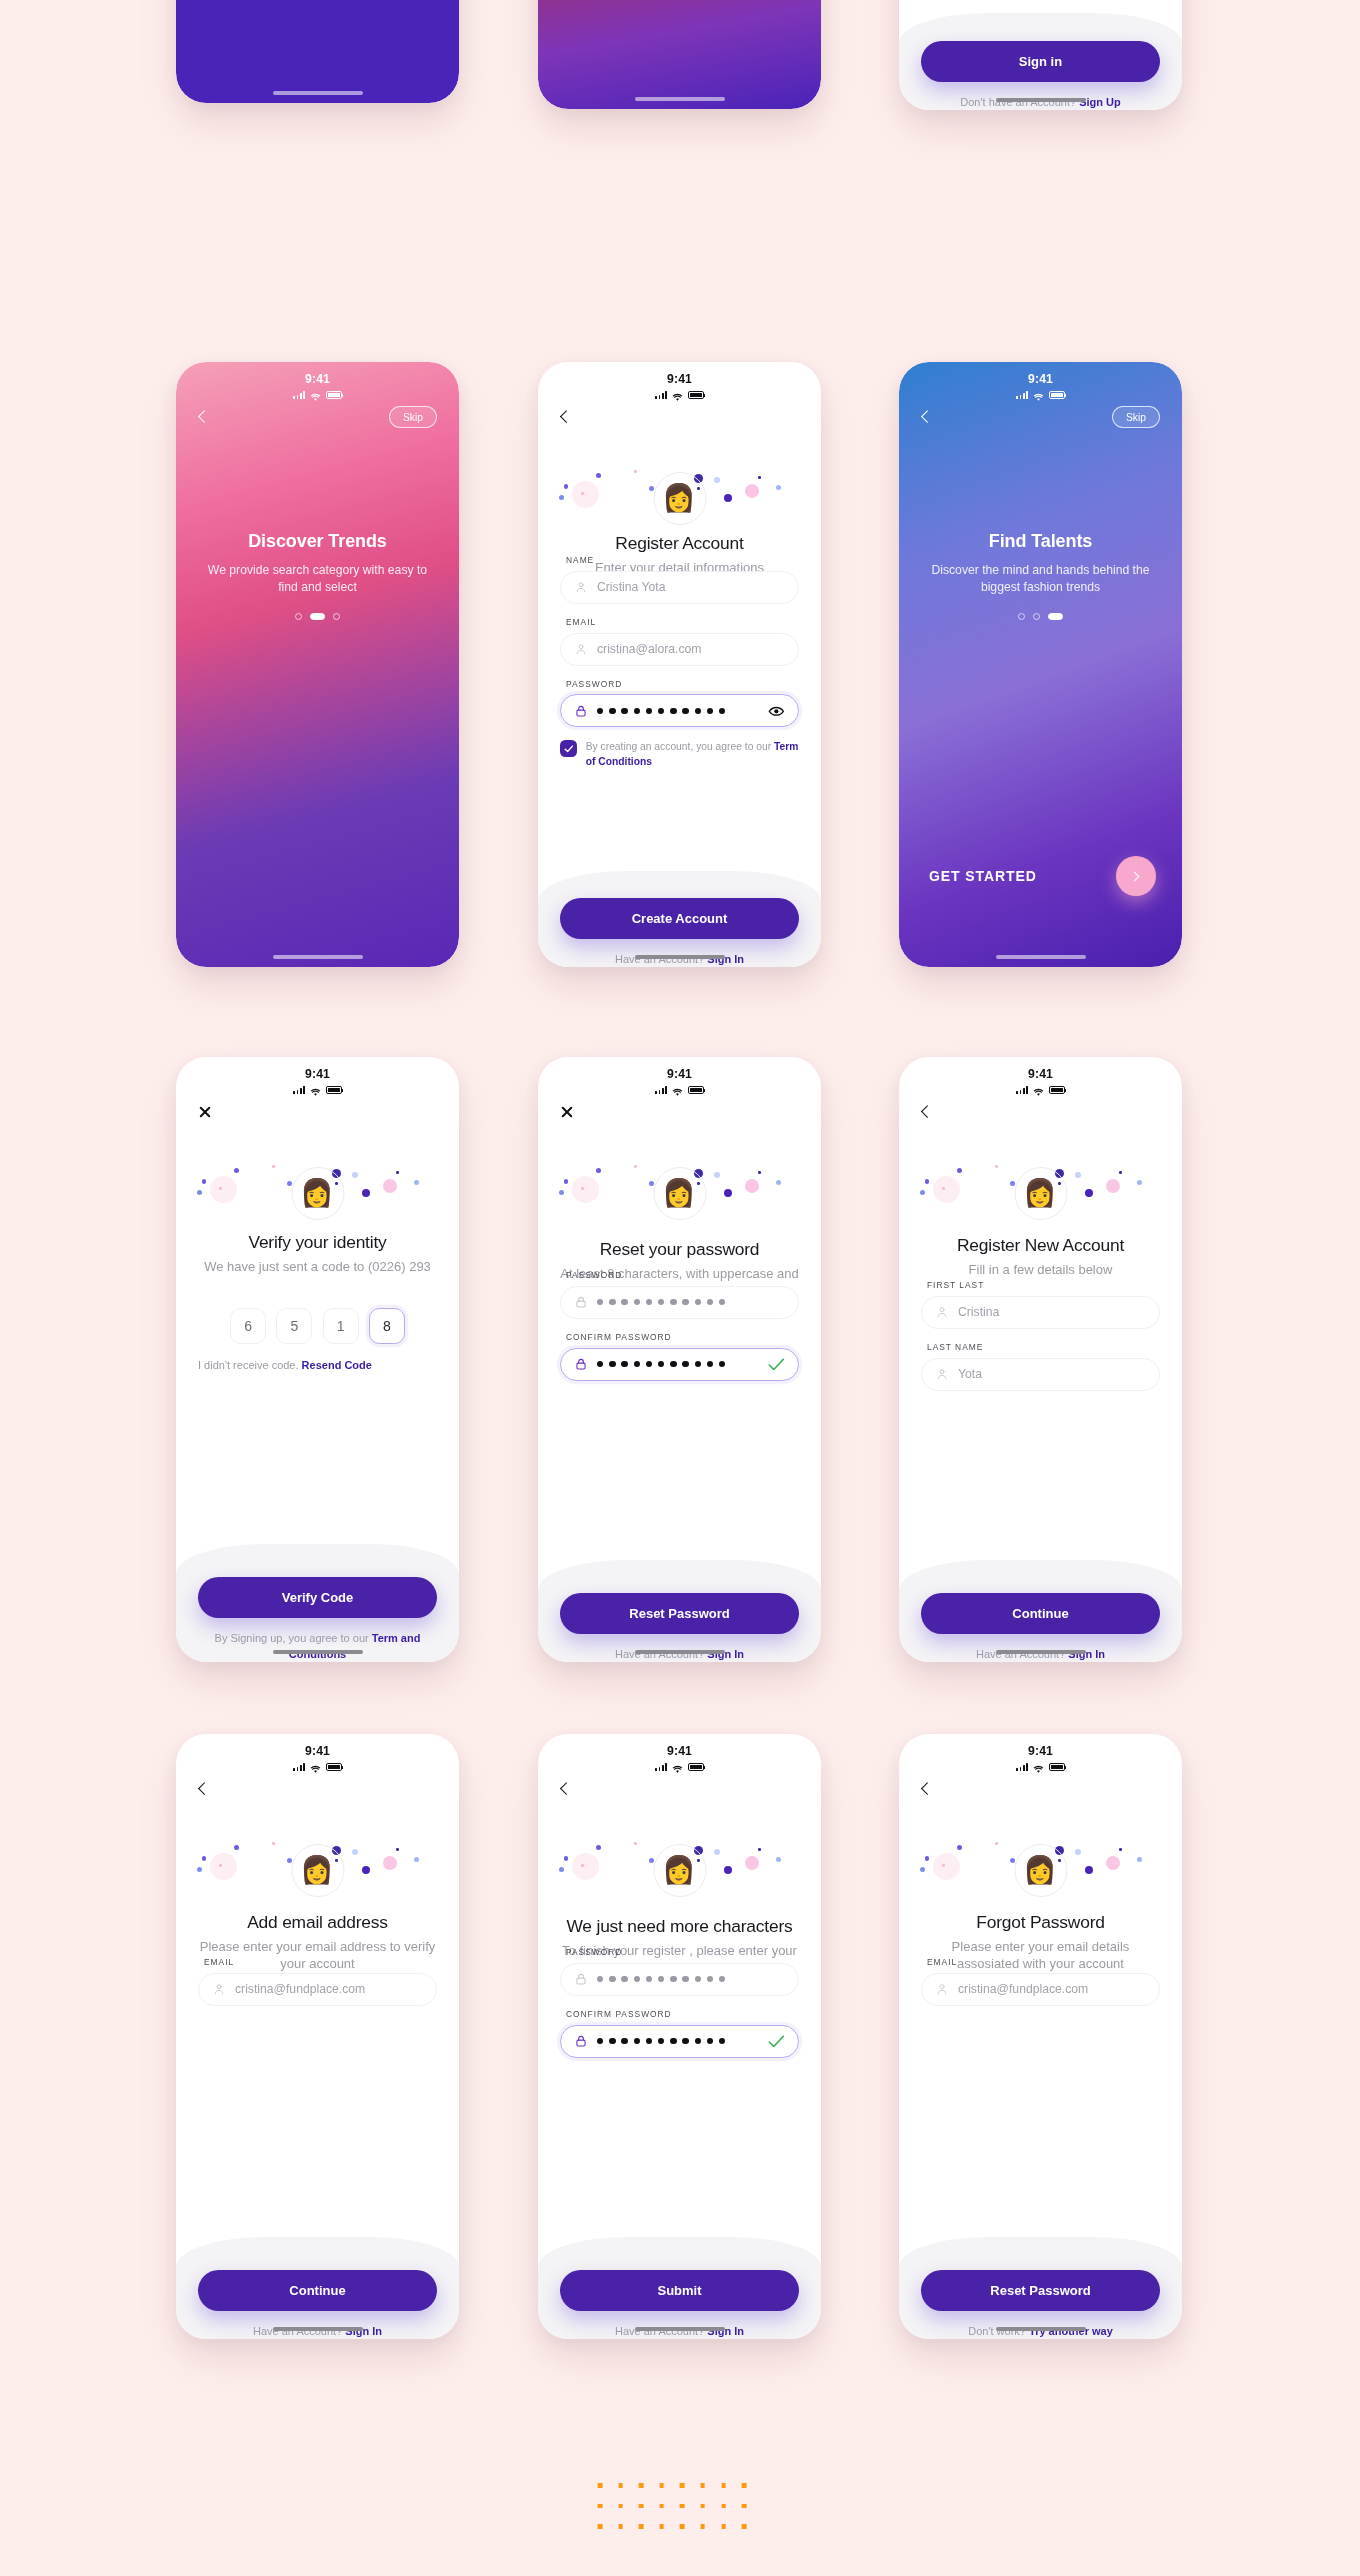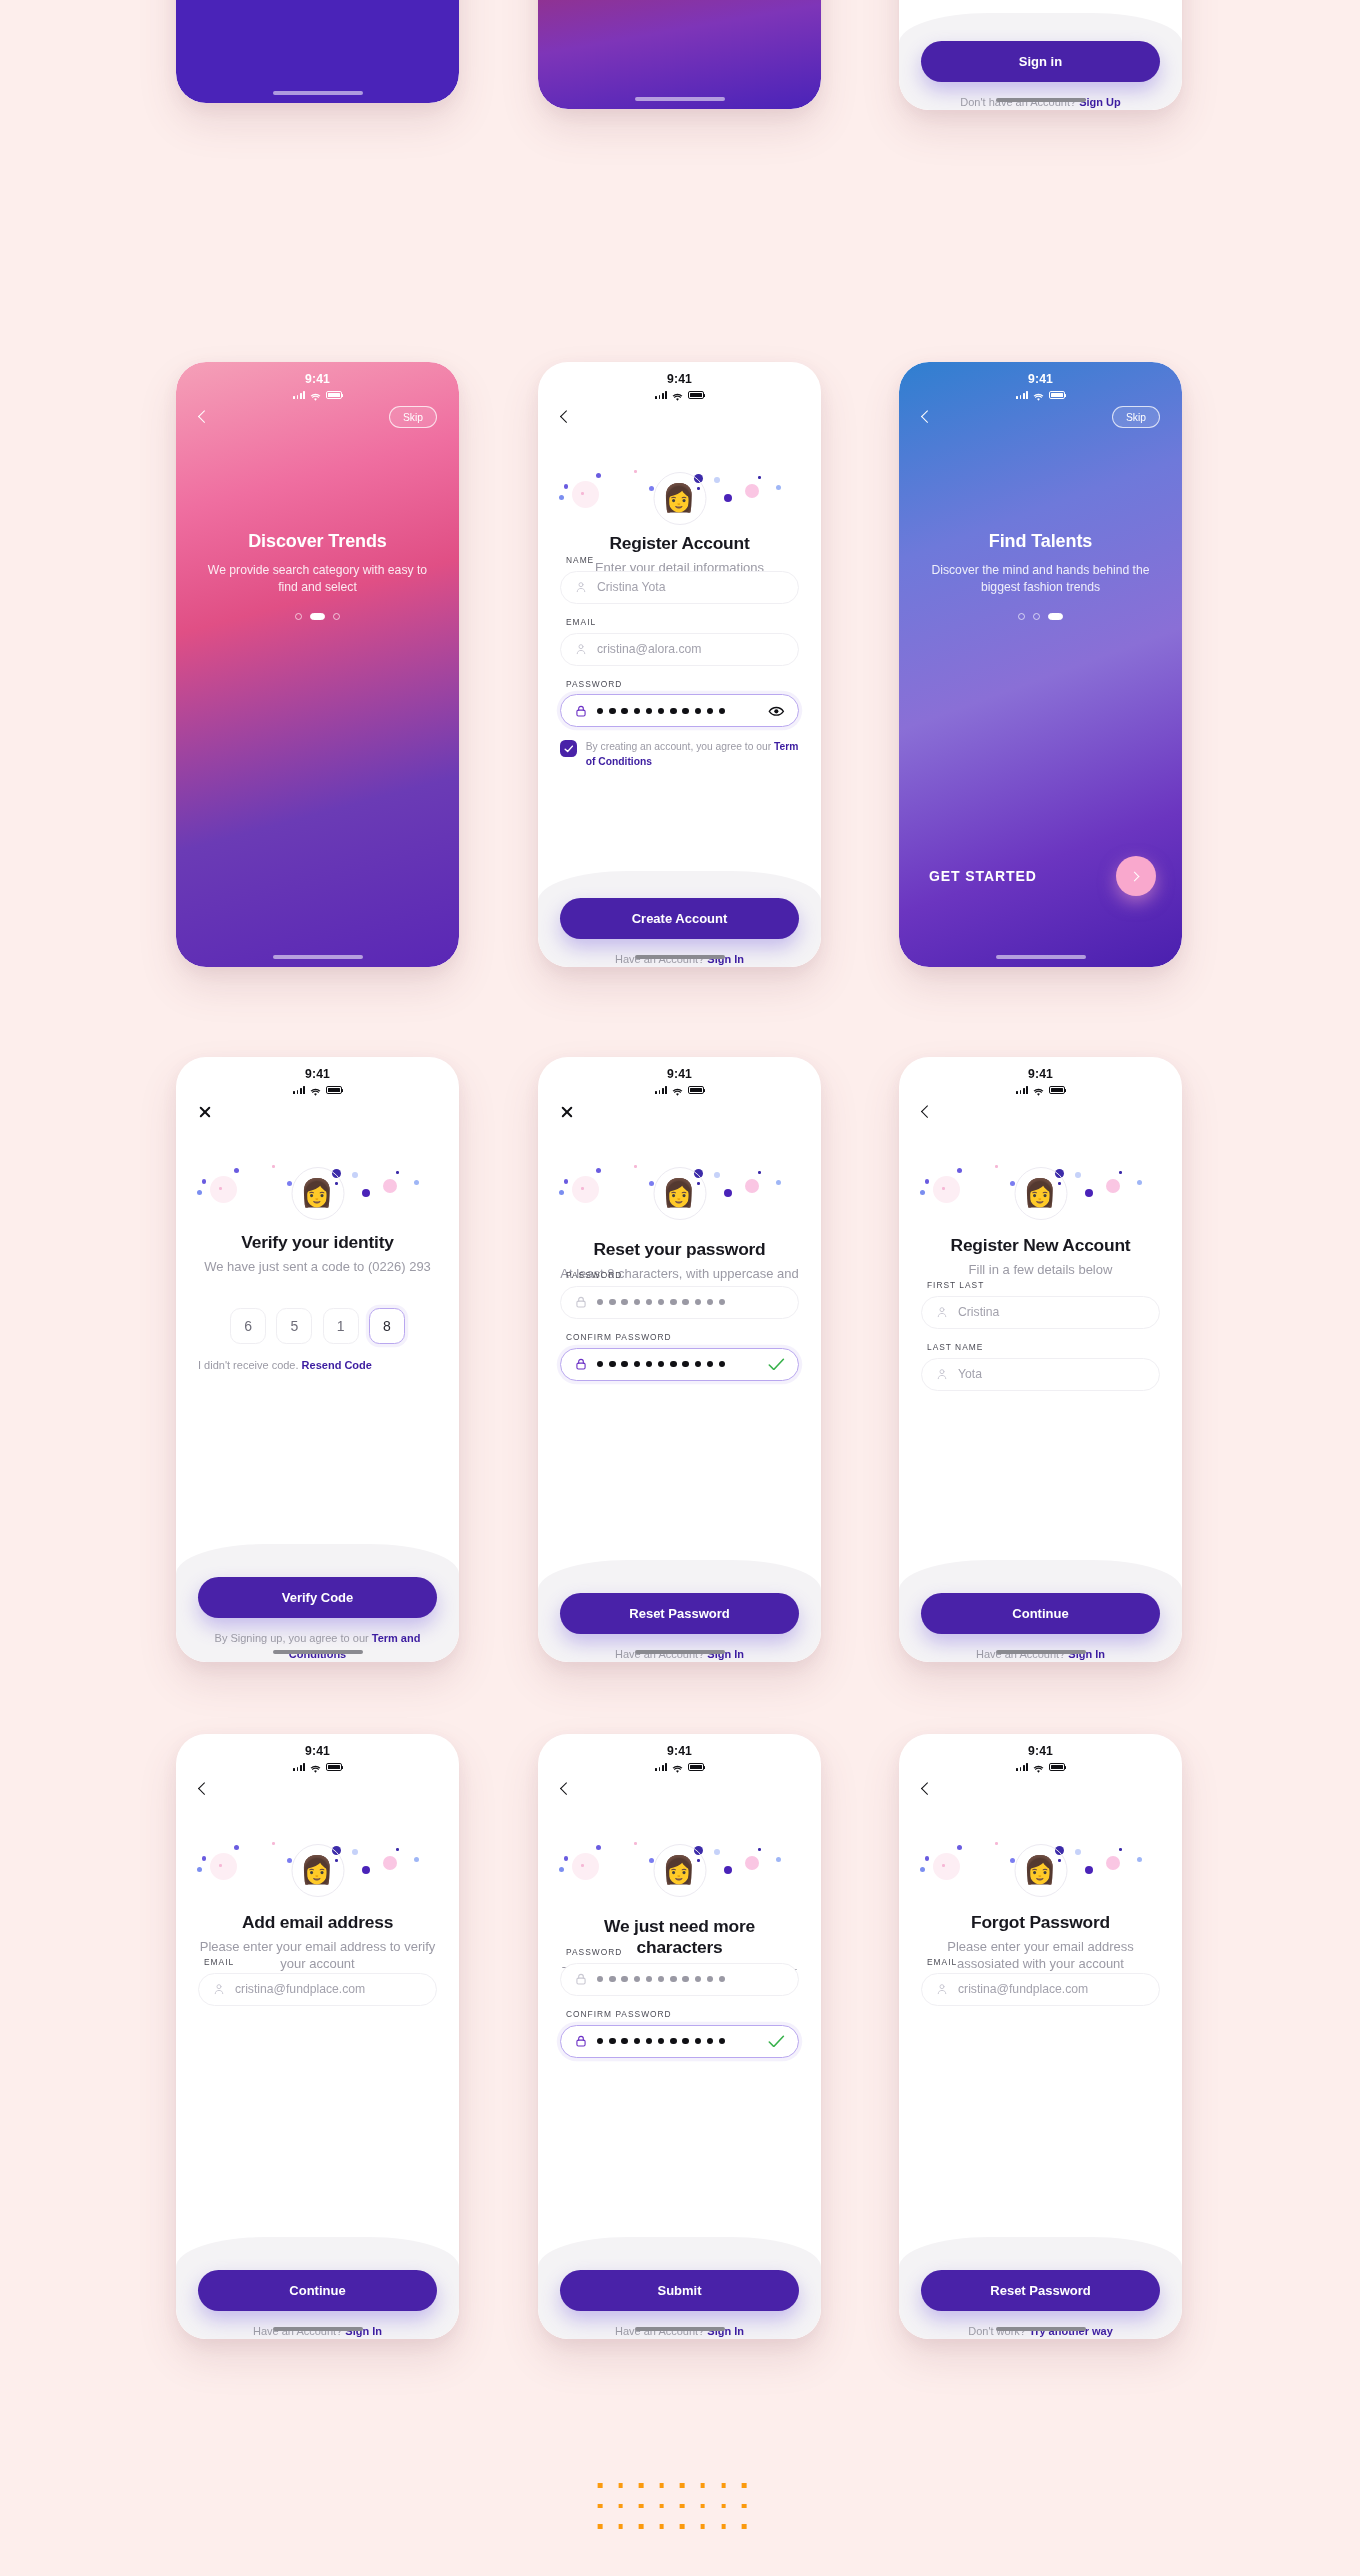--- a/index.html
+++ b/index.html
@@ -61,21 +61,21 @@
   
   .illus { position:absolute; left:0; right:0; height:97px; }
   .illus .ring {
     position:absolute; left:50%; top:7.7px; transform:translateX(-50%);
     width:53px;height:53px;border-radius:50%;border:0.6px solid #eceaf1;
     display:flex;align-items:center;justify-content:center;font-size:27px;line-height:1;
   }
   .dot{position:absolute;border-radius:50%;}
 
   
-  .h1 { font-size:17.4px; font-weight:bold; color:#18181f; text-align:center; letter-spacing:-0.2px;}
+  .h1 { font-size:17.4px; font-weight:normal; color:#18181f; text-align:center; letter-spacing:-0.2px;}
   .sub { font-size:13px; color:#9b9aa5; text-align:center; line-height:1.35; margin-top:4.5px;}
   .flabel{font-size:8.4px;letter-spacing:1px;color:#4b4b55;font-weight:400;margin-bottom:5.8px;padding-left:6px;}
 
   
   .field {
     height:33px;border:0.6px solid #f0eff3;border-radius:16.7px;background:#fff;
     display:flex;align-items:center;padding:0 13px;gap:9px;
   }
   .field.active { border-color:#b9a7ef; box-shadow:0 0 0 3.2px rgba(185,167,239,.16);}
   .field .val{font-size:12.2px;color:#a3a2ad;}
@@ -808,21 +808,21 @@
           <div class="dot" style="left:207px;top:20px;width:14px;height:14px;background:#fac6e3"></div>
           <div class="dot" style="left:238px;top:20.6px;width:5.2px;height:5.2px;background:#9fb6f6"></div>
           <div class="dot" style="left:159px;top:23px;width:2.6px;height:2.6px;background:#3c2ba9"></div>
           <div class="dot" style="left:186px;top:30px;width:8.4px;height:8.4px;background:#4a23b8"></div>
           <div class="dot" style="left:21px;top:31px;width:5.2px;height:5.2px;background:#7b8ef0"></div>
           <div class="dot" style="left:43px;top:28px;width:2.6px;height:2.6px;background:#f6b8d6"></div>
           <div class="ring">👩</div>
         </div>
         <div style="position:absolute;left:22px;right:22px;top:178px">
            <div class="h1">Forgot Password</div>
-           <div class="sub">Please enter your email address assosiated with your account</div>
+           <div class="sub">Please enter your email details assosiated with your account</div>
         </div>
         <div style="position:absolute;left:22px;right:22px;top:223px">
           <div style="margin-bottom:13px">
      <div class="flabel">EMAIL</div>
      <div class="field ">
         <span class="ic ">
                 <svg viewBox="0 0 24 24" fill="none" stroke="currentColor" stroke-width="1.7" stroke-linecap="round">
                   <circle cx="12" cy="8" r="3.4"></circle>
                   <path d="M5.5 20c0-3.4 2.9-5.6 6.5-5.6s6.5 2.2 6.5 5.6"></path>
                 </svg>

